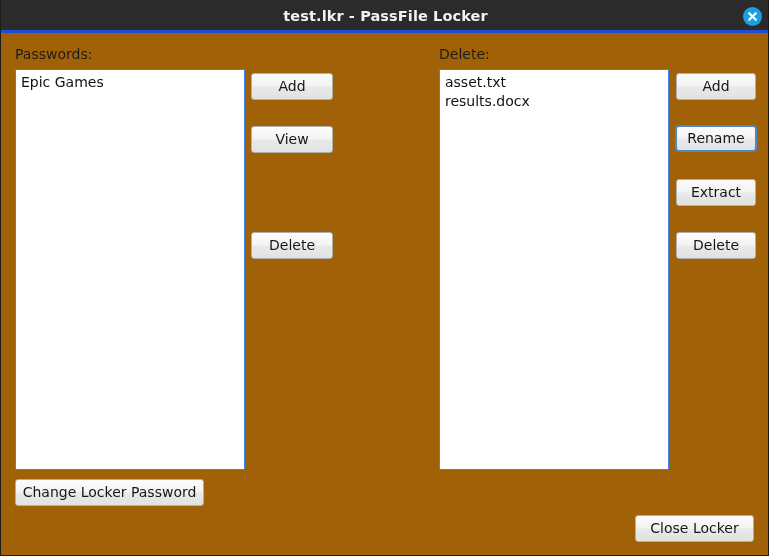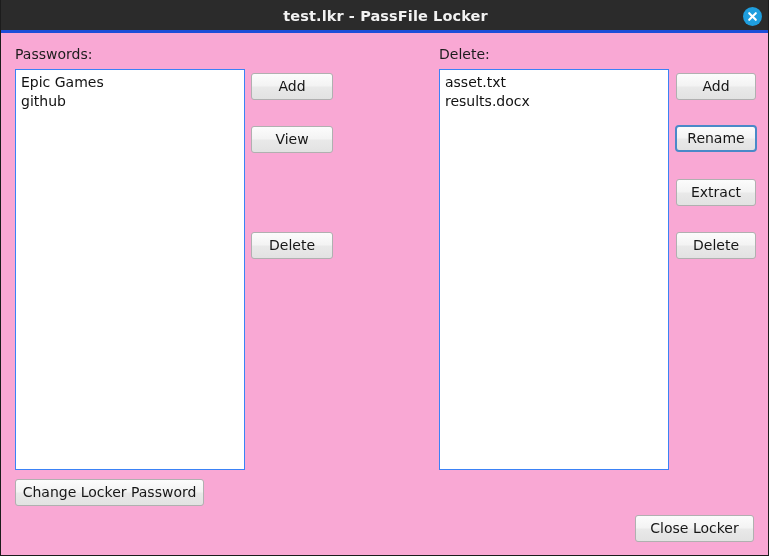--- a/index.html
+++ b/index.html
@@ -60,21 +60,21 @@
     cursor: pointer;
   }
   #close-button svg { display:block; }
 
   
   #client {
     position: absolute;
     left: 0; top: 33px;
     width: 767px;
     height: 522px;
-    background: #f9a8d4;
+    background: #a16207;
   }
 
   .section-label {
     position: absolute;
     font-size: 14px;
     color: #1d1d1d;
     white-space: nowrap;
   }
 
   .listbox {
@@ -130,21 +130,20 @@
       </svg>
     </div>
   </div>
 
   <div id="client">
 
     <div class="section-label" style="left:14px; top:13px;">Passwords:</div>
 
     <div class="listbox" style="left:14px; top:36px; width:230px; height:401px;">
       <div class="list-item">Epic Games</div>
-      <div class="list-item">github</div>
     </div>
 
     <button class="btn" style="left:250px; top:40px; width:82px;">Add</button>
     <button class="btn" style="left:250px; top:93px; width:82px;">View</button>
     <button class="btn" style="left:250px; top:199px; width:82px;">Delete</button>
 
     <div class="section-label" style="left:438px; top:13px;">Delete:</div>
 
     <div class="listbox" style="left:438px; top:36px; width:230px; height:401px;">
       <div class="list-item">asset.txt</div>

